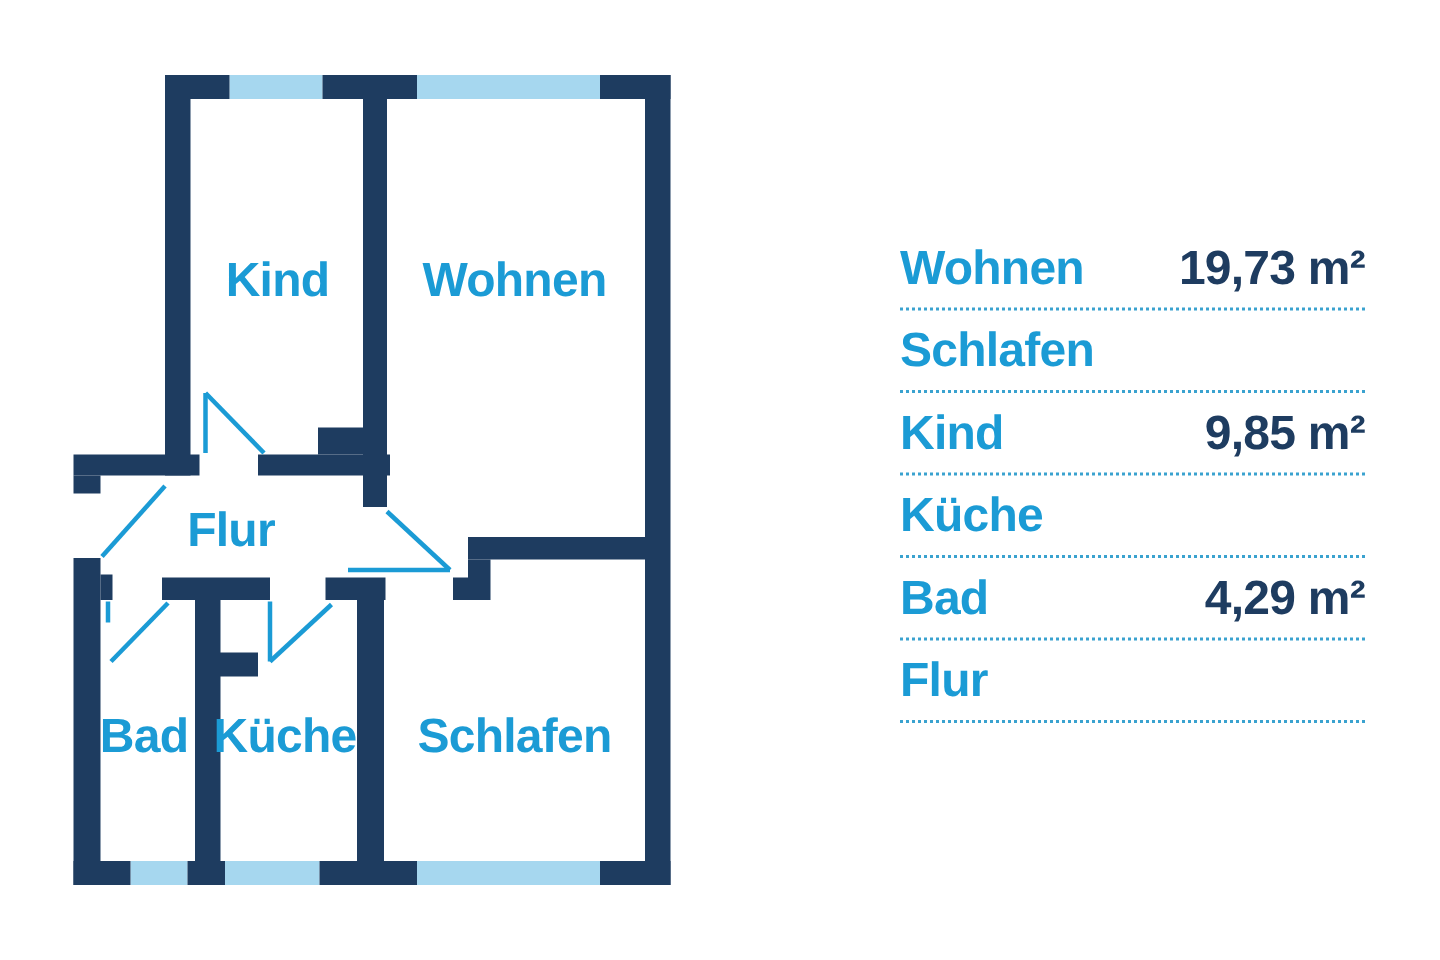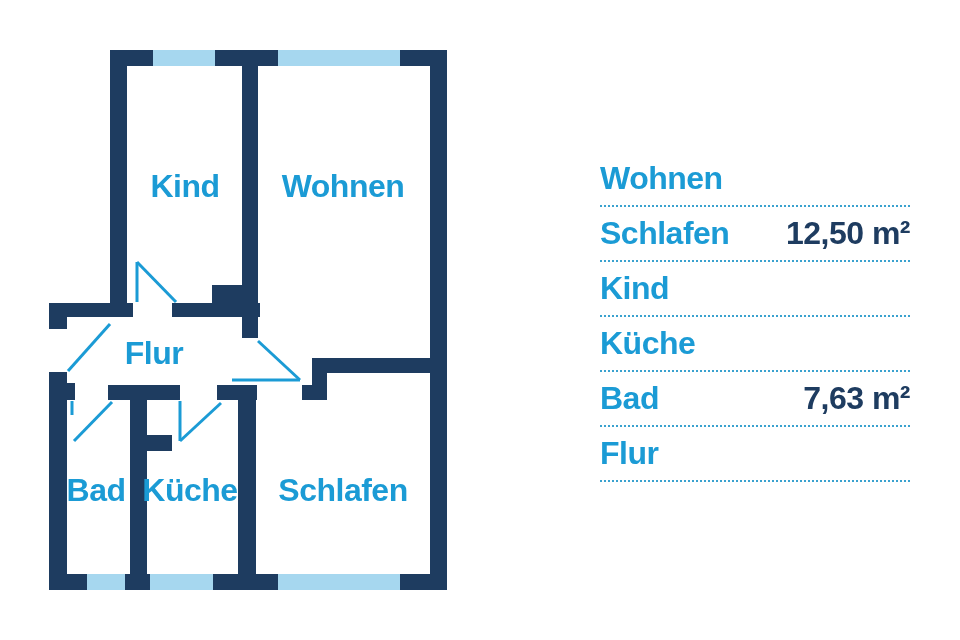--- a/index.html
+++ b/index.html
@@ -124,33 +124,34 @@
       <text class="roomlabel" x="96" y="501">Bad</text>
       <text class="roomlabel" x="190" y="501">Küche</text>
       <text class="roomlabel" x="343" y="501">Schlafen</text>
     </g>
   </svg>
 
   
   <div class="area-table">
     <div class="area-row">
       <span class="area-label">Wohnen</span>
+      <span class="area-value">19,73 m²</span>
     </div>
     <div class="area-row">
       <span class="area-label">Schlafen</span>
-      <span class="area-value">12,50 m²</span>
     </div>
     <div class="area-row">
       <span class="area-label">Kind</span>
+      <span class="area-value">9,85 m²</span>
     </div>
     <div class="area-row">
       <span class="area-label">Küche</span>
     </div>
     <div class="area-row">
       <span class="area-label">Bad</span>
-      <span class="area-value">7,63 m²</span>
+      <span class="area-value">4,29 m²</span>
     </div>
     <div class="area-row">
       <span class="area-label">Flur</span>
     </div>
   </div>
 
 </div>
 
 </body></html>

